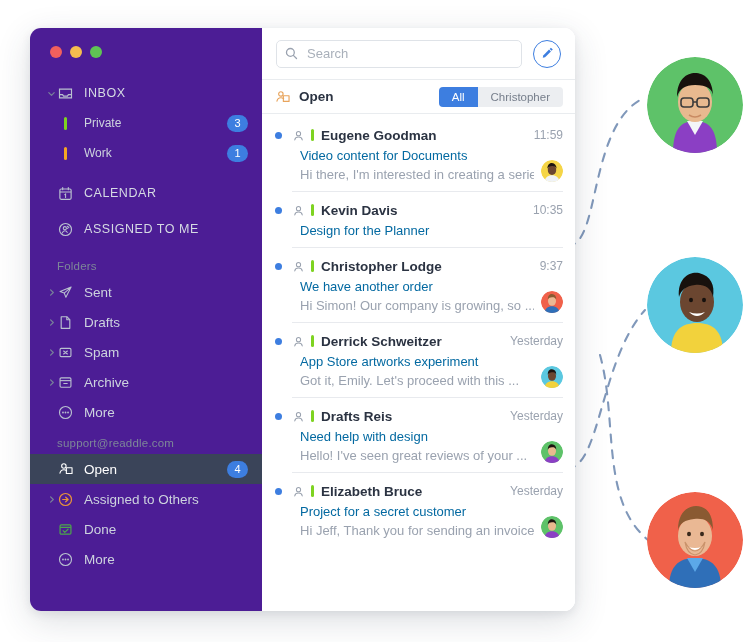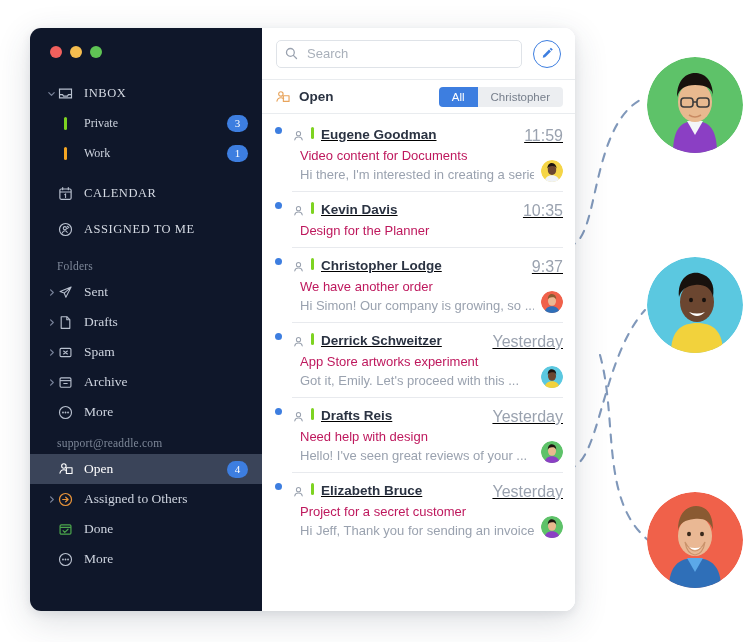--- a/index.html
+++ b/index.html
@@ -48,26 +48,25 @@
     overflow: hidden;
     display: flex;
     z-index: 4;
     box-shadow: 0 10px 34px rgba(45,55,75,0.16), 0 3px 10px rgba(45,55,75,0.09);
     background: #fff;
   }
 
   
   #sidebar {
     width: 232px;
-    background: #0f172a;
+    background: #4c1d95;
     flex: 0 0 232px;
     position: relative;
     color: #c7cdd8;
     font-size: 13px;
-    font-family: Liberation Serif, serif;
   }
   #traffic-lights {
     display: flex;
     gap: 8px;
     padding: 18px 0 0 20px;
   }
   .tl-dot { width: 12px; height: 12px; border-radius: 50%; }
   #tl-close { background: #f1605d; }
   #tl-min { background: #f5bd4f; }
   #tl-max { background: #5fc454; }
@@ -264,22 +263,22 @@
   }
   .msg-row + .msg-row::before {
     content: "";
     position: absolute;
     left: 30px; right: 12px; top: 0;
     height: 1px;
     background: #e8eaee;
   }
   .msg-line1 {
     display: flex;
+    align-items: center;
     height: 16px;
-    text-decoration: underline;
   }
   .unread-dot {
     width: 7px; height: 7px;
     border-radius: 50%;
     background: #3d7ee0;
     flex: 0 0 7px;
     margin-right: 11px;
   }
   .msg-person-icon {
     flex: 0 0 12px;
@@ -297,28 +296,28 @@
   }
   .msg-name {
     font-size: 13.5px;
     font-weight: bold;
     color: #2b3342;
     flex: 1;
     white-space: nowrap;
     overflow: hidden;
   }
   .msg-time {
-    font-size: 16px;
+    font-size: 12px;
     color: #9aa2af;
     margin-left: 6px;
     flex: 0 0 auto;
   }
   .msg-subject {
     font-size: 13px;
-    color: #be185d;
+    color: #0369a1;
     margin: 5px 0 0 25px;
     white-space: nowrap;
     overflow: hidden;
   }
   .msg-bottom {
     display: flex;
     align-items: center;
     margin: 4px 0 0 25px;
   }
   .msg-preview {

